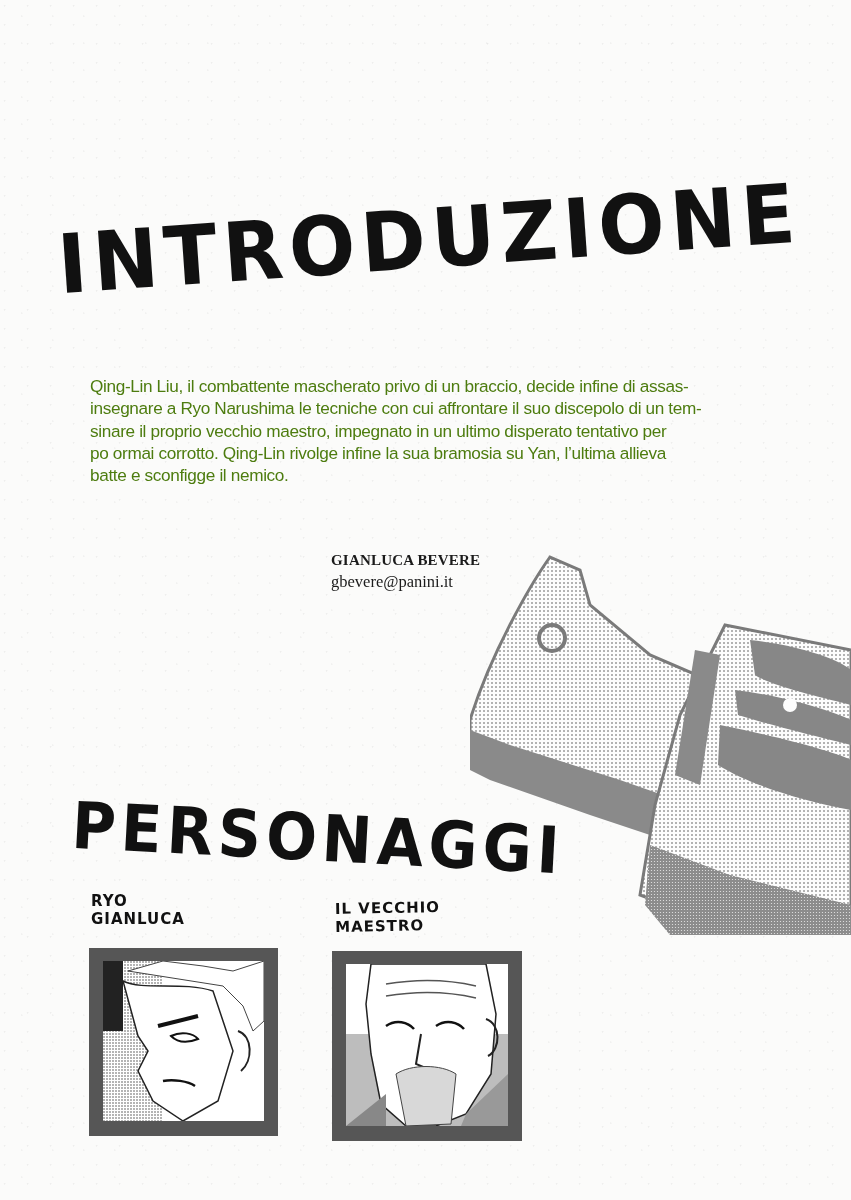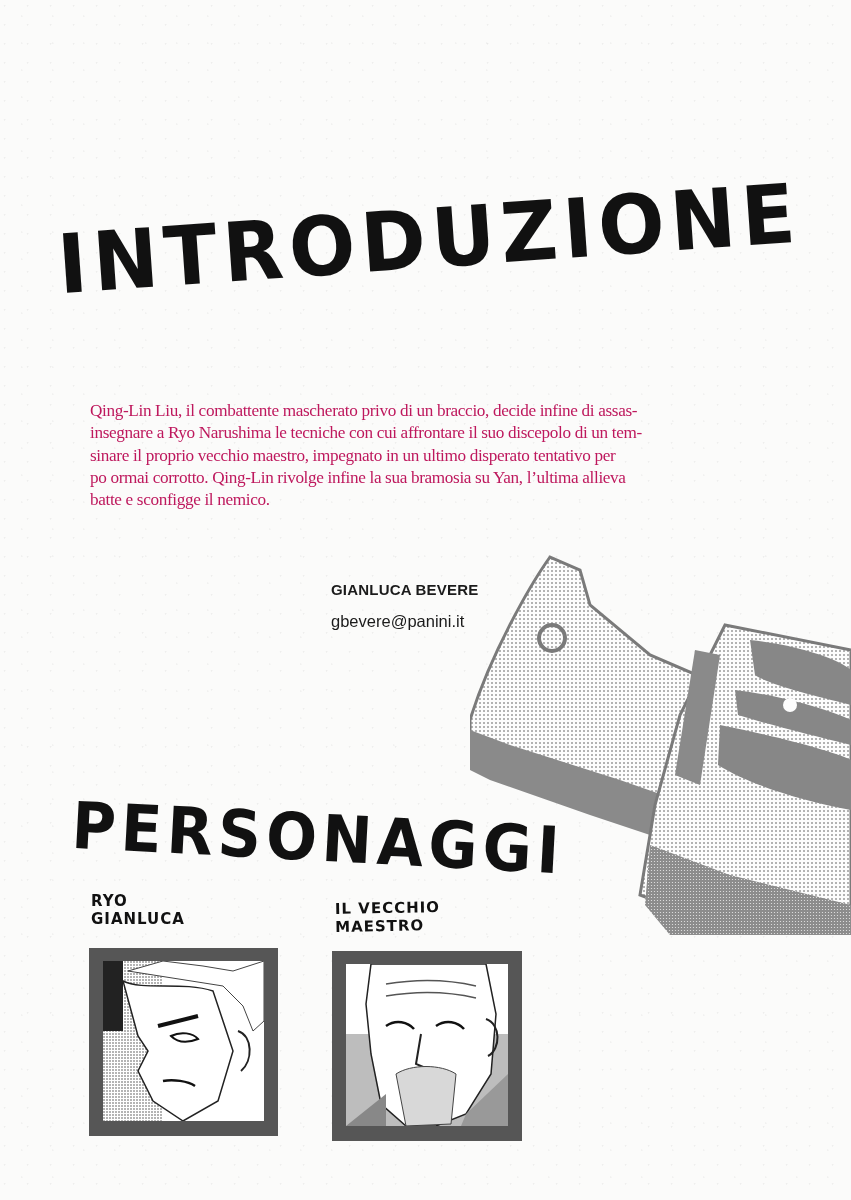--- a/index.html
+++ b/index.html
@@ -29,32 +29,32 @@
       transform: rotate(-4deg) scaleY(1.05);
       letter-spacing: 6px;
     }
     #title-chars {
       left: 72px; top: 790px;
       font-size: 60px;
       transform: rotate(3deg) scaleY(1.08);
       letter-spacing: 5px;
     }
     .intro-text {
-      position: absolute; left: 90px; top: 400px; width: 655px;
-      font-family: Liberation Serif, serif;
-      font-size: 17.2px; line-height: 22.3px; color: #be185d;
+      position: absolute; left: 90px; top: 375px; width: 655px;
+      font-family: Liberation Sans, sans-serif;
+      font-size: 17.2px; line-height: 22.3px; color: #4d7c0f;
       letter-spacing: -0.35px;
       text-align: justify;
       hyphens: manual;
     }
-    .signature { position: absolute; left: 331px; top: 581px; }
+    .signature { position: absolute; left: 331px; top: 552px; font-family: Liberation Serif, serif; }
     .sig-name {
       font-weight: 700; font-size: 15px; color: #1b1b1b; letter-spacing: 0.2px;
     }
-    .sig-email { font-size: 16.5px; color: #1b1b1b; margin-top: 14px; }
+    .sig-email { font-size: 16.5px; color: #1b1b1b; margin-top: 3px; }
 
     
     .gun { position: absolute; left: 470px; top: 545px; width: 381px; height: 390px; }
 
     .char-name {
       position: absolute;
       font-family: "DejaVu Sans", sans-serif;
       font-weight: 900; font-size: 15px; line-height: 18px; color: #111;
       letter-spacing: 1px;
     }

